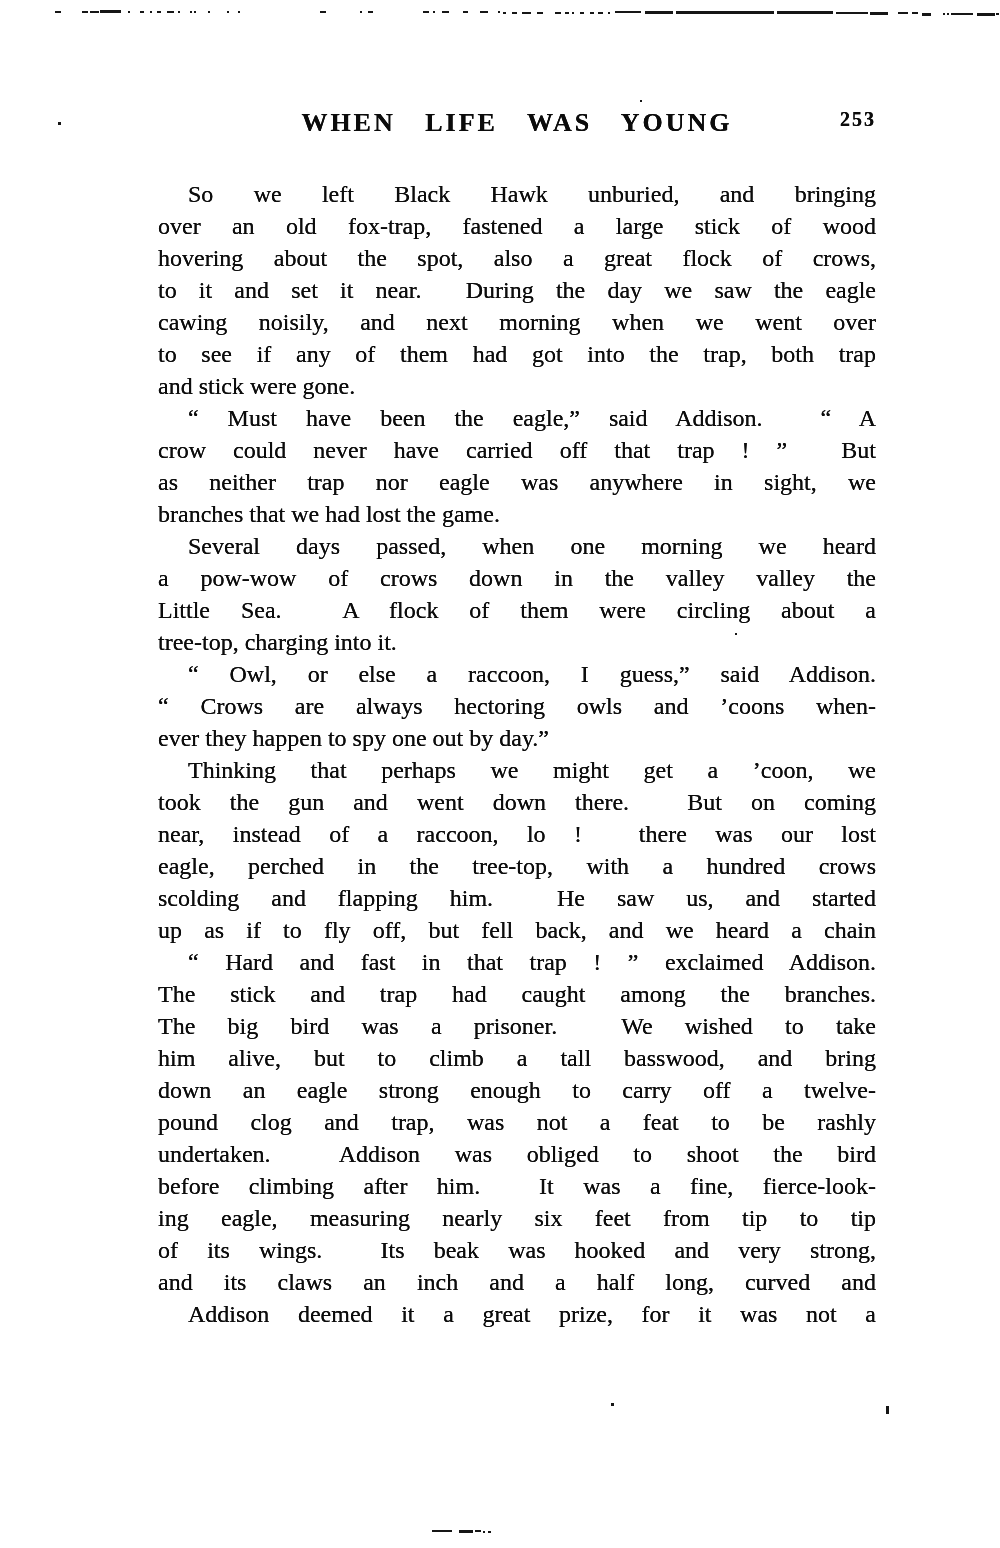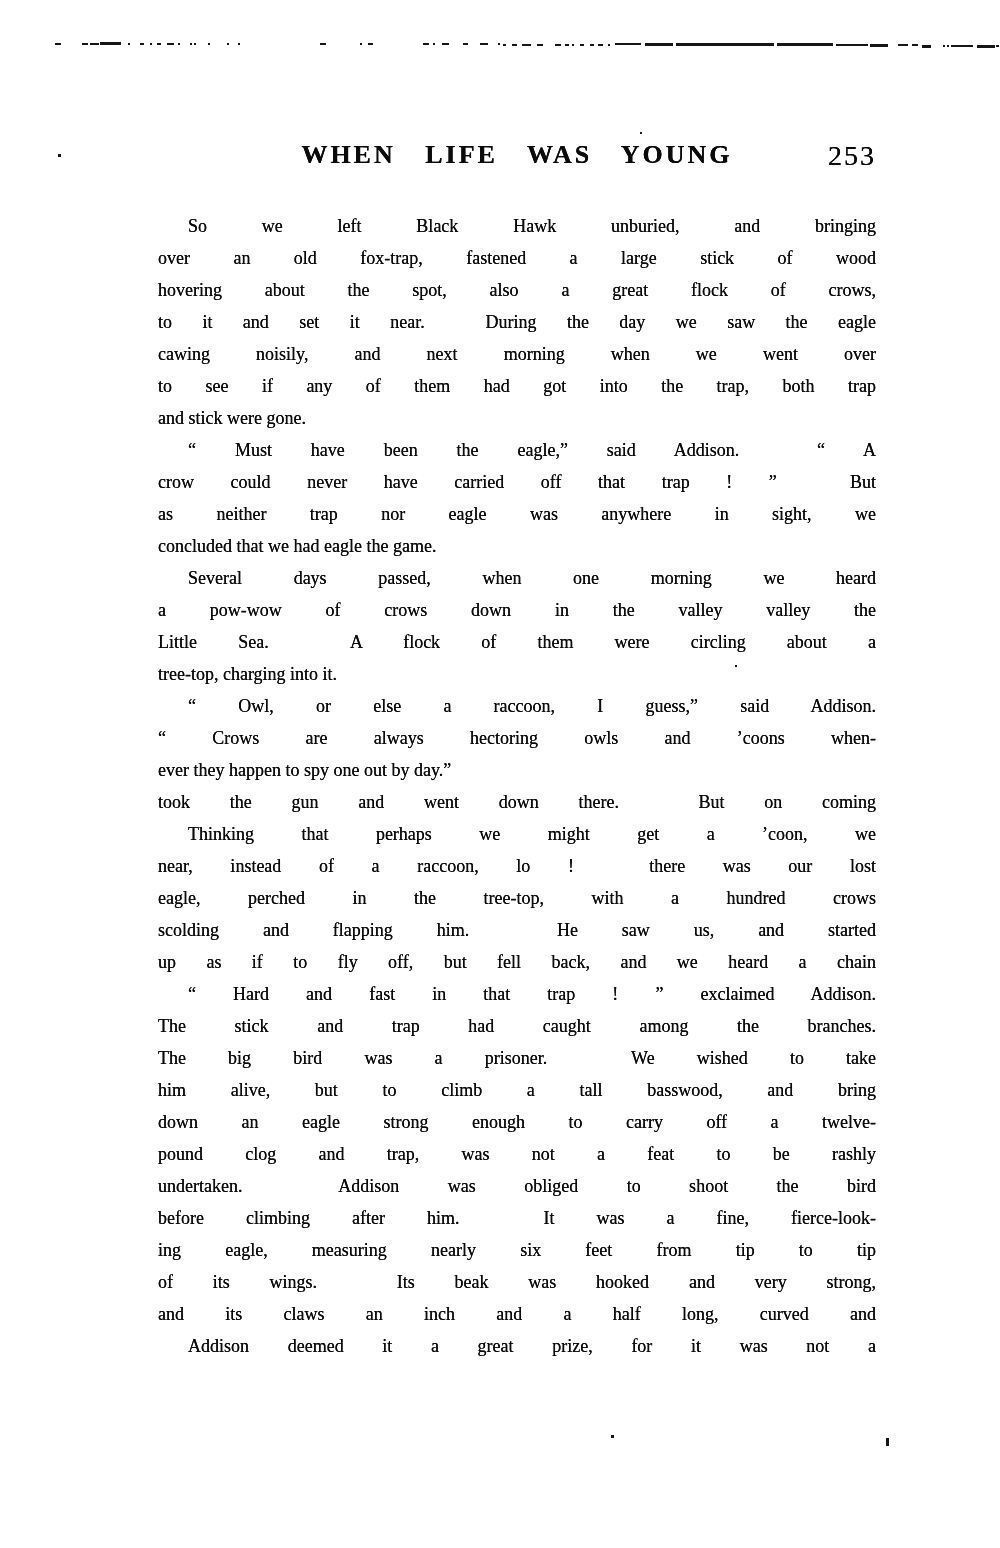--- a/index.html
+++ b/index.html
@@ -6,49 +6,48 @@
   body {
     width: 1000px; height: 1548px;
     background: #ffffff;
     position: relative;
     font-family: "Liberation Serif", "DejaVu Serif", serif;
     overflow: hidden;
   }
   .page {
     position: absolute; inset: 0;
     background: #ffffff;
-    margin-top: 32px;
   }
   
   .running-head {
     position: absolute;
     top: 108px; left: 158px; width: 718px; height: 36px;
     color: #0b0b0b;
   }
   .running-head .title {
     position: absolute; left: 0; width: 100%;
     text-align: center;
     font-size: 26px; font-weight: 700;
     letter-spacing: 3px; word-spacing: 20px;
     text-shadow: 0 0 0.5px #000;
   }
   .running-head .folio {
     position: absolute; right: 0; top: 0;
-    font-size: 28px; font-weight: 400;
+    font-size: 20px; font-weight: 700;
     letter-spacing: 2px;
     text-shadow: 0 0 0.5px #000;
   }
   
   .text-block {
     position: absolute;
     top: 178px; left: 158px; width: 718px;
     color: #0c0c0c;
   }
   .text-line {
-    font-size: 18px;
+    font-size: 24px;
     line-height: 32px;
     white-space: pre-wrap;
     text-align: justify;
     text-align-last: justify;
     text-shadow: 0 0 0.55px #111;
   }
   .text-line.indent { padding-left: 30px; }
   .text-line.last { text-align-last: left; }
   
   .artifact {
@@ -73,36 +72,36 @@
         <div class="text-line">hovering about the spot, also a great flock of crows,</div>
         <div class="text-line">to it and set it near.  During the day we saw the eagle</div>
         <div class="text-line">cawing noisily, and next morning when we went over</div>
         <div class="text-line">to see if any of them had got into the trap, both trap</div>
         <div class="text-line last">and stick were gone.</div>
       </div>
       <div>
         <div class="text-line indent">“ Must have been the eagle,” said Addison.  “ A</div>
         <div class="text-line">crow could never have carried off that trap ! ”  But</div>
         <div class="text-line">as neither trap nor eagle was anywhere in sight, we</div>
-        <div class="text-line last">concluded that we had eagle the game.</div>
+        <div class="text-line last">branches that we had lost the game.</div>
       </div>
       <div>
         <div class="text-line indent">Several days passed, when one morning we heard</div>
         <div class="text-line">a pow-wow of crows down in the valley valley the</div>
         <div class="text-line">Little Sea.  A flock of them were circling about a</div>
         <div class="text-line last">tree-top, charging into it.</div>
       </div>
       <div>
         <div class="text-line indent">“ Owl, or else a raccoon, I guess,” said Addison.</div>
         <div class="text-line">“ Crows are always hectoring owls and ’coons when-</div>
         <div class="text-line last">ever they happen to spy one out by day.”</div>
       </div>
       <div>
+        <div class="text-line indent">Thinking that perhaps we might get a ’coon, we</div>
         <div class="text-line">took the gun and went down there.  But on coming</div>
-        <div class="text-line indent">Thinking that perhaps we might get a ’coon, we</div>
         <div class="text-line">near, instead of a raccoon, lo !  there was our lost</div>
         <div class="text-line">eagle, perched in the tree-top, with a hundred crows</div>
         <div class="text-line">scolding and flapping him.  He saw us, and started</div>
         <div class="text-line">up as if to fly off, but fell back, and we heard a chain</div>
       </div>
       <div>
         <div class="text-line indent">“ Hard and fast in that trap ! ” exclaimed Addison.</div>
         <div class="text-line">The stick and trap had caught among the branches.</div>
         <div class="text-line">The big bird was a prisoner.  We wished to take</div>
         <div class="text-line">him alive, but to climb a tall basswood, and bring</div>

